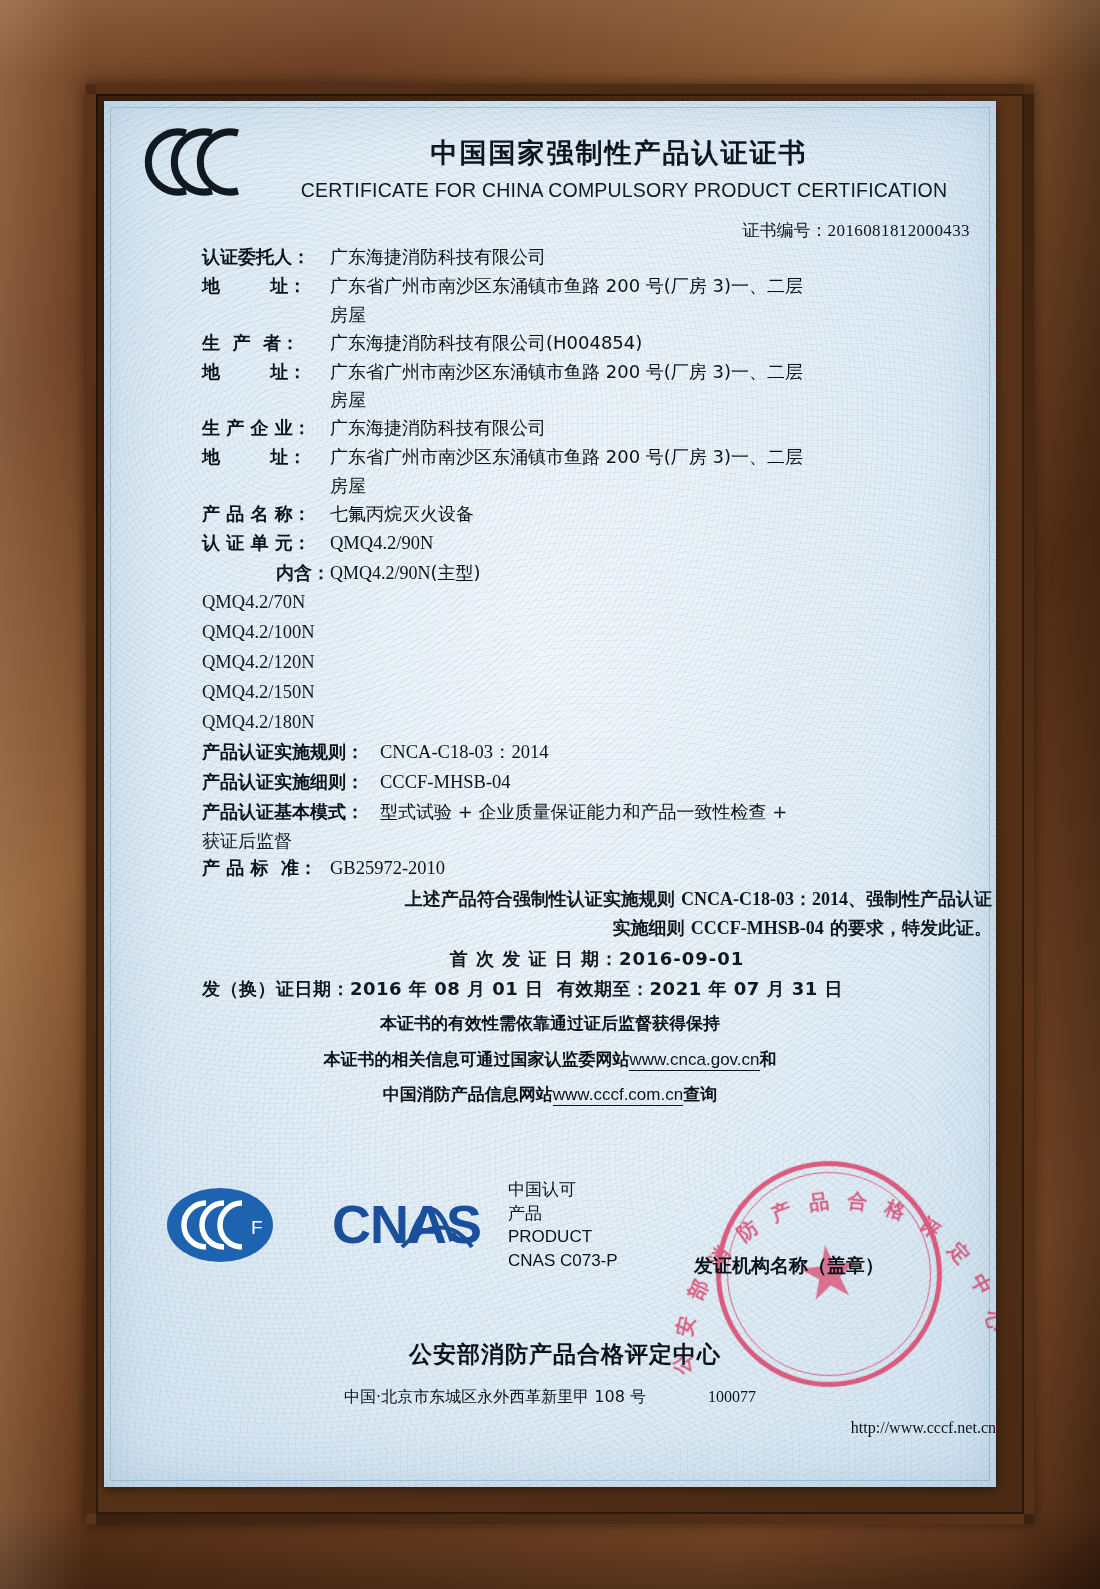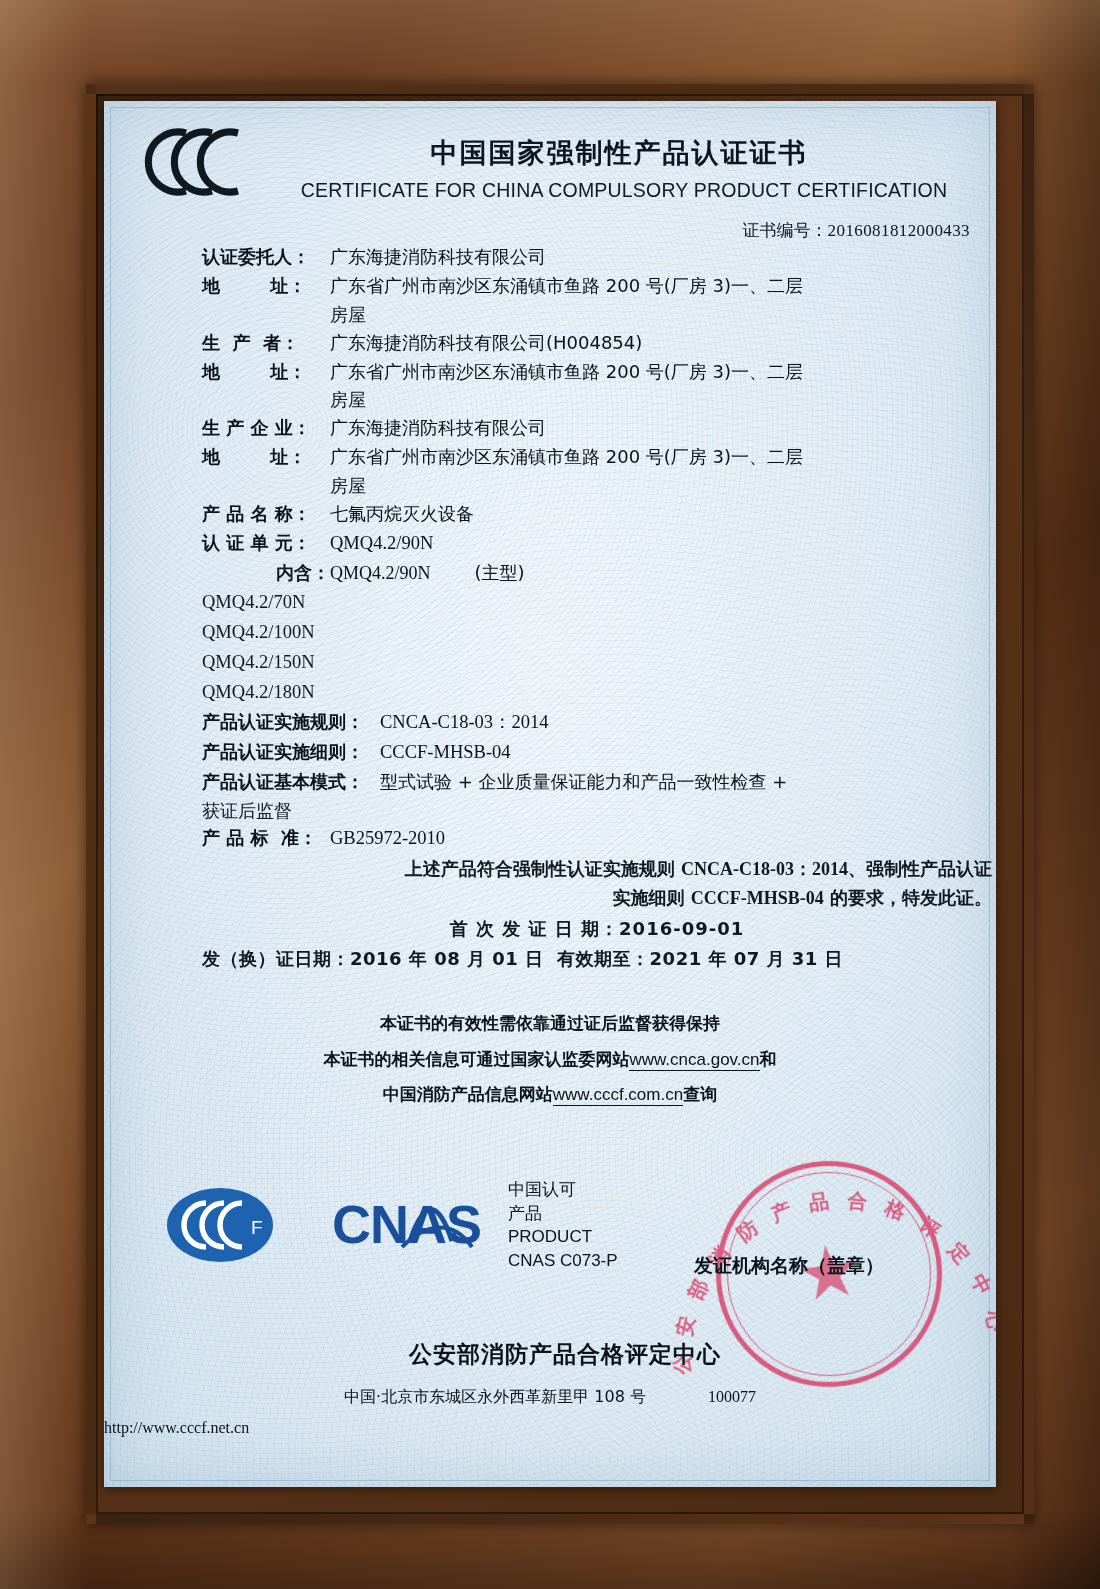--- a/index.html
+++ b/index.html
@@ -163,21 +163,20 @@
     font-family: "Liberation Serif", serif;
     font-size: 18.5px;
     line-height: 1.62;
   }
   .unit-first {
     font-family: "Liberation Serif", serif;
   }
   .unit-first .zh {
     font-family: "DejaVu Sans", sans-serif;
     font-size: 18px;
-    padding-left: 44px;
   }
   .label-neihan {
     width: 128px;
     flex: none;
     text-align: right;
     font-weight: bold;
     font-family: "DejaVu Sans", sans-serif;
     font-size: 18px;
   }
   .statement {
@@ -317,21 +316,21 @@
     color: #0c1219;
   }
   .footer-addr .zip {
     margin-left: 62px;
     font-family: "Liberation Serif", serif;
   }
   .footer-url {
     position: absolute;
     left: 0; top: 1318px;
     width: 100%;
-    text-align: left;
+    text-align: right;
     font-family: "Liberation Serif", serif;
     font-size: 16px;
     color: #0c1219;
   }
 </style>
 </head>
 <body>
 
 <div class="frame-outer">
   <div class="frame-bevel"></div>
@@ -405,20 +404,21 @@
       <div class="row">
         <div class="label-neihan">内含：</div>
         <div class="val unit-first">
           <span>QMQ4.2/90N</span><span class="zh">(主型)</span>
         </div>
       </div>
 
       <div class="unit-list">
         <div>QMQ4.2/70N</div>
         <div>QMQ4.2/100N</div>
+        <div>QMQ4.2/120N</div>
         <div>QMQ4.2/150N</div>
         <div>QMQ4.2/180N</div>
       </div>
 
       <div class="row">
         <div class="lbl wide">产品认证实施规则：</div>
         <div class="val latin">CNCA-C18-03：2014</div>
       </div>
 
       <div class="row">

